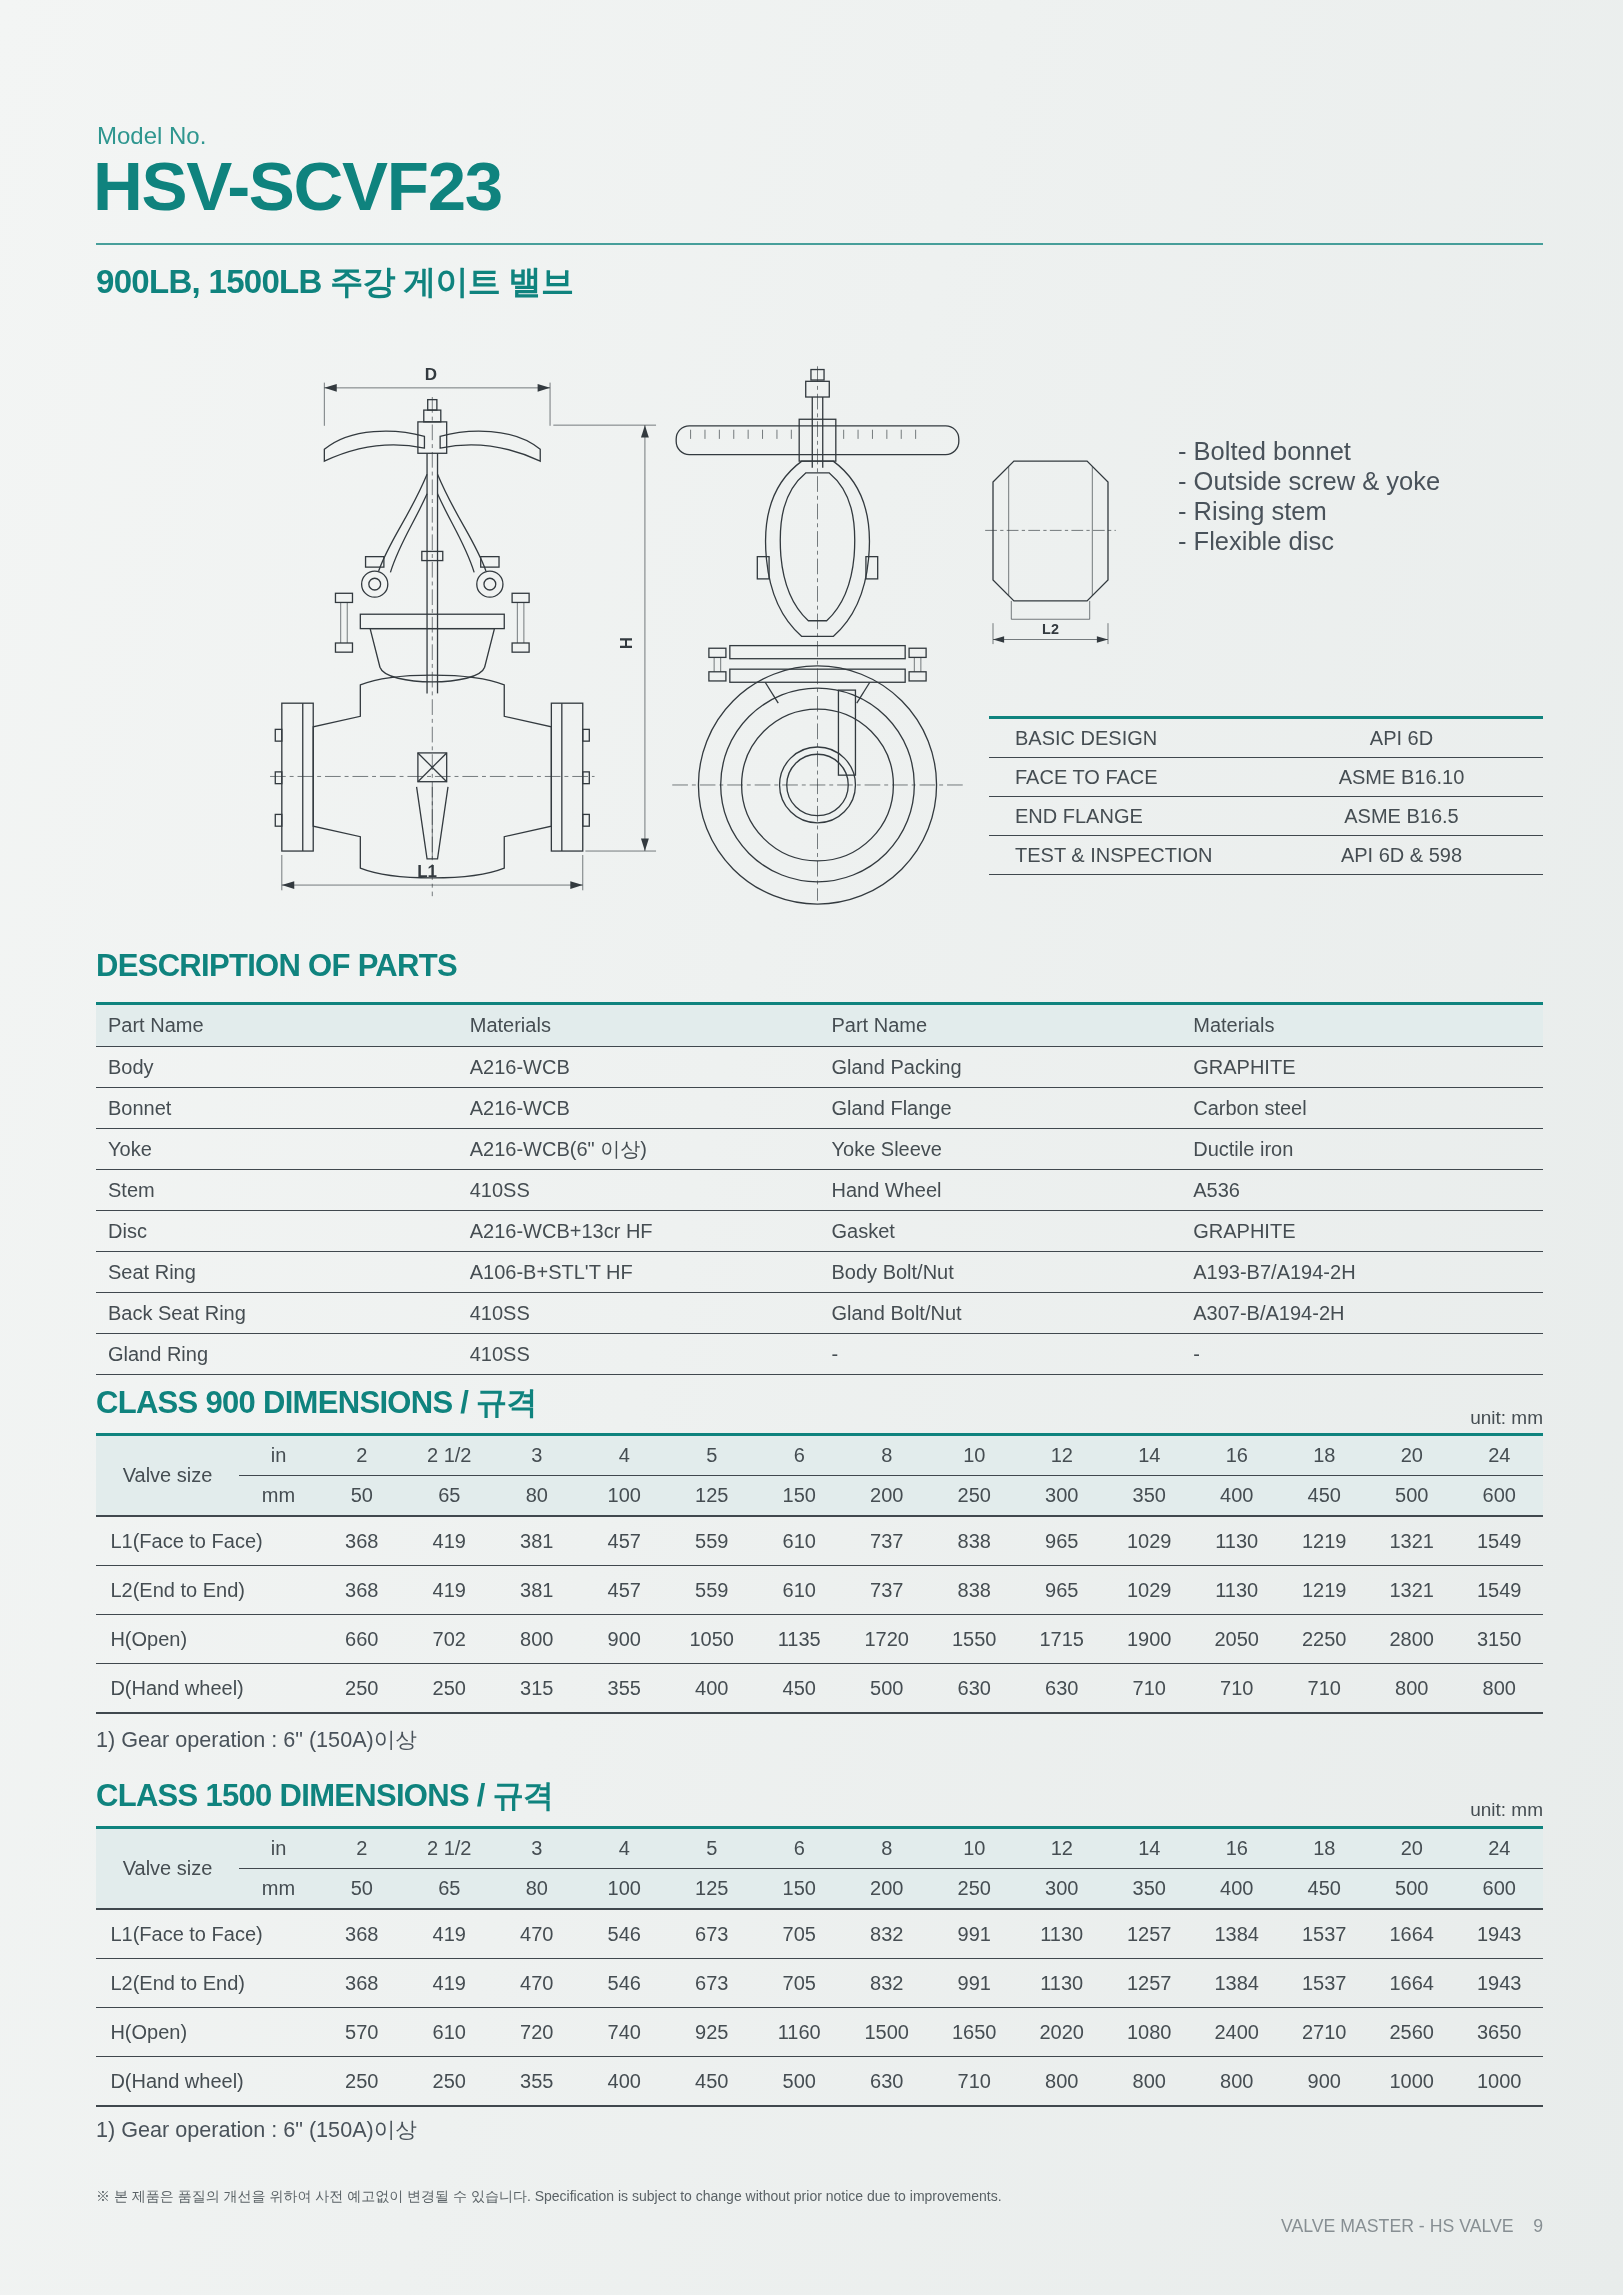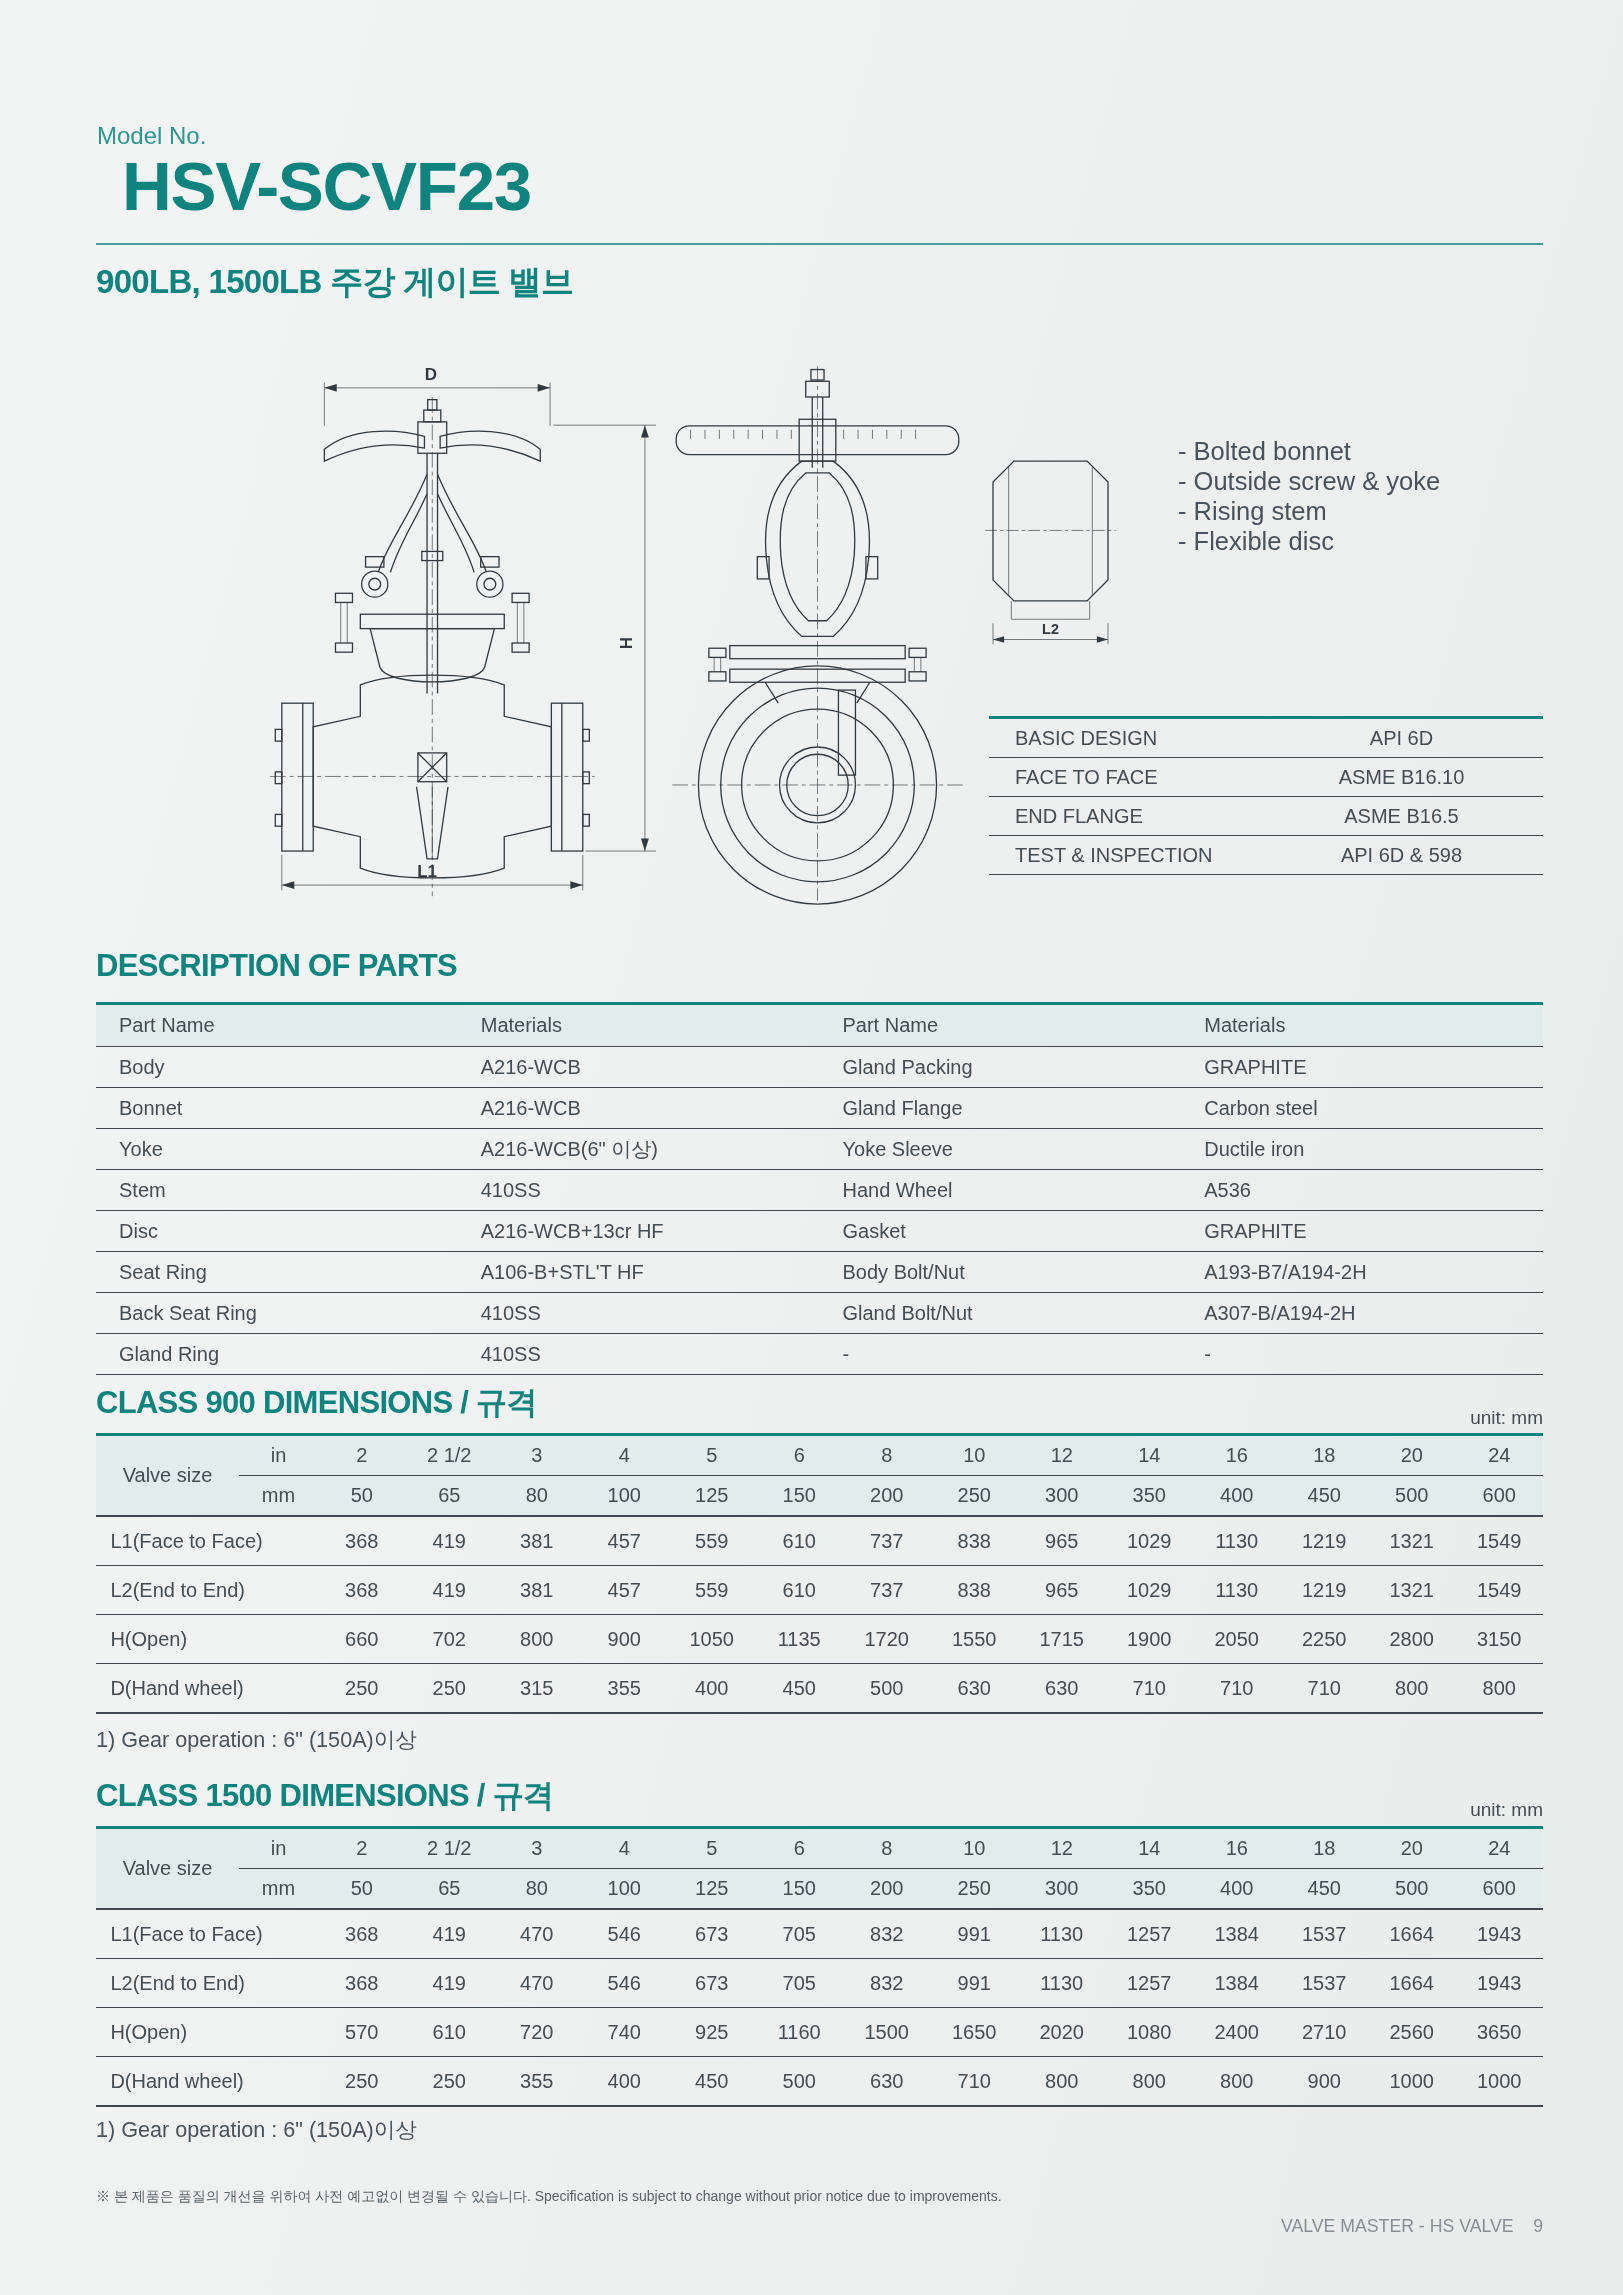--- a/index.html
+++ b/index.html
@@ -12,40 +12,40 @@
   }
   html,body{margin:0;padding:0;background:#d8dbda;}
   .page{
     position:relative;width:1623px;height:2295px;margin:0 auto;
     background:linear-gradient(105deg,#f3f5f4 0%,#eef1f0 45%,#e8eceb 100%);
     font-family:"Liberation Sans",sans-serif;color:var(--txt);overflow:hidden;
   }
   .abs{position:absolute;}
   
   .model-label{left:97px;top:122px;font-size:24px;color:var(--teal-soft);}
-  .model-no{left:93px;top:147px;font-size:69px;font-weight:bold;color:var(--teal);letter-spacing:-1.3px;margin-left:29px;}
+  .model-no{left:93px;top:147px;font-size:69px;font-weight:bold;color:var(--teal);letter-spacing:-1.3px;}
   .title-rule{left:96px;top:243px;width:1447px;height:2px;background:var(--teal);opacity:.75;}
   .subtitle{left:96px;top:260px;font-size:33px;font-weight:bold;color:var(--teal);letter-spacing:-0.7px;}
   
   .features{left:1178px;top:436px;font-size:25.5px;color:#49525a;}
   .feature-line{height:30px;line-height:30px;white-space:nowrap;}
   
   .standards{left:989px;top:716px;width:554px;border-top:3.9px solid var(--teal);}
   .std-row{display:grid;grid-template-columns:288px 249px 17px;height:38px;align-items:center;
     border-bottom:1.3px solid var(--line);font-size:20px;}
   .std-label{padding-left:26px;white-space:nowrap;}
   .std-value{text-align:center;white-space:nowrap;}
   
   .sec-heading{font-size:31px;font-weight:bold;color:var(--teal);letter-spacing:-0.7px;white-space:nowrap;}
   .unit-note{width:1447px;left:96px;text-align:right;font-size:19px;color:var(--txt);}
   
   .parts-table{position:absolute;left:96px;top:1002px;width:1447px;border-collapse:collapse;
     table-layout:fixed;font-size:20px;color:var(--txt);border-top:3.9px solid var(--teal);
     border-bottom:1.3px solid var(--line);}
-  .parts-table td{padding-left:23px;white-space:nowrap;overflow:hidden;}
+  .parts-table td{padding-left:12px;white-space:nowrap;overflow:hidden;}
   .parts-table thead td{background:var(--hdrbg);height:39px;}
   .parts-table tbody td{height:38px;}
   .parts-table tbody tr{border-top:1.3px solid var(--line);}
   
   .dim-table{position:absolute;left:96px;width:1447px;border-collapse:collapse;table-layout:fixed;
     font-size:20px;color:var(--txt);border-top:3.9px solid var(--teal);border-bottom:2px solid var(--line);}
   .dim-table thead td{background:var(--hdrbg);height:37px;text-align:center;vertical-align:middle;}
   .dim-table td.hb{border-bottom:1.3px solid var(--line);}
   .dim-table tbody tr{border-top:1.3px solid var(--line);}
   .dim-table tbody tr:first-child{border-top:2px solid var(--line);}

